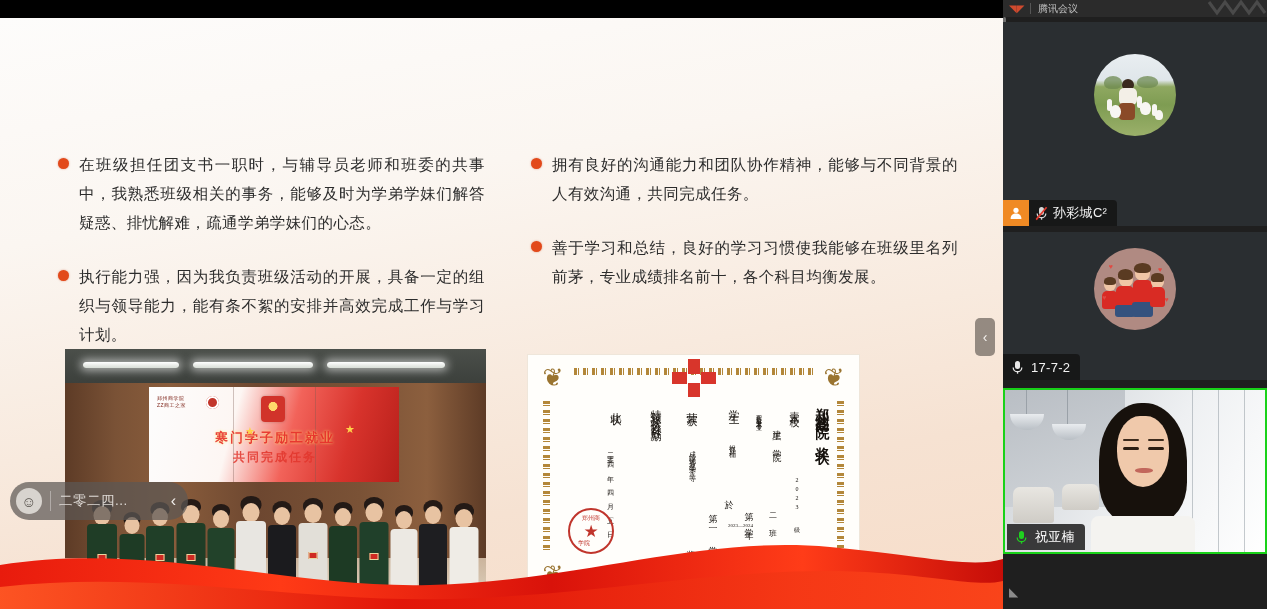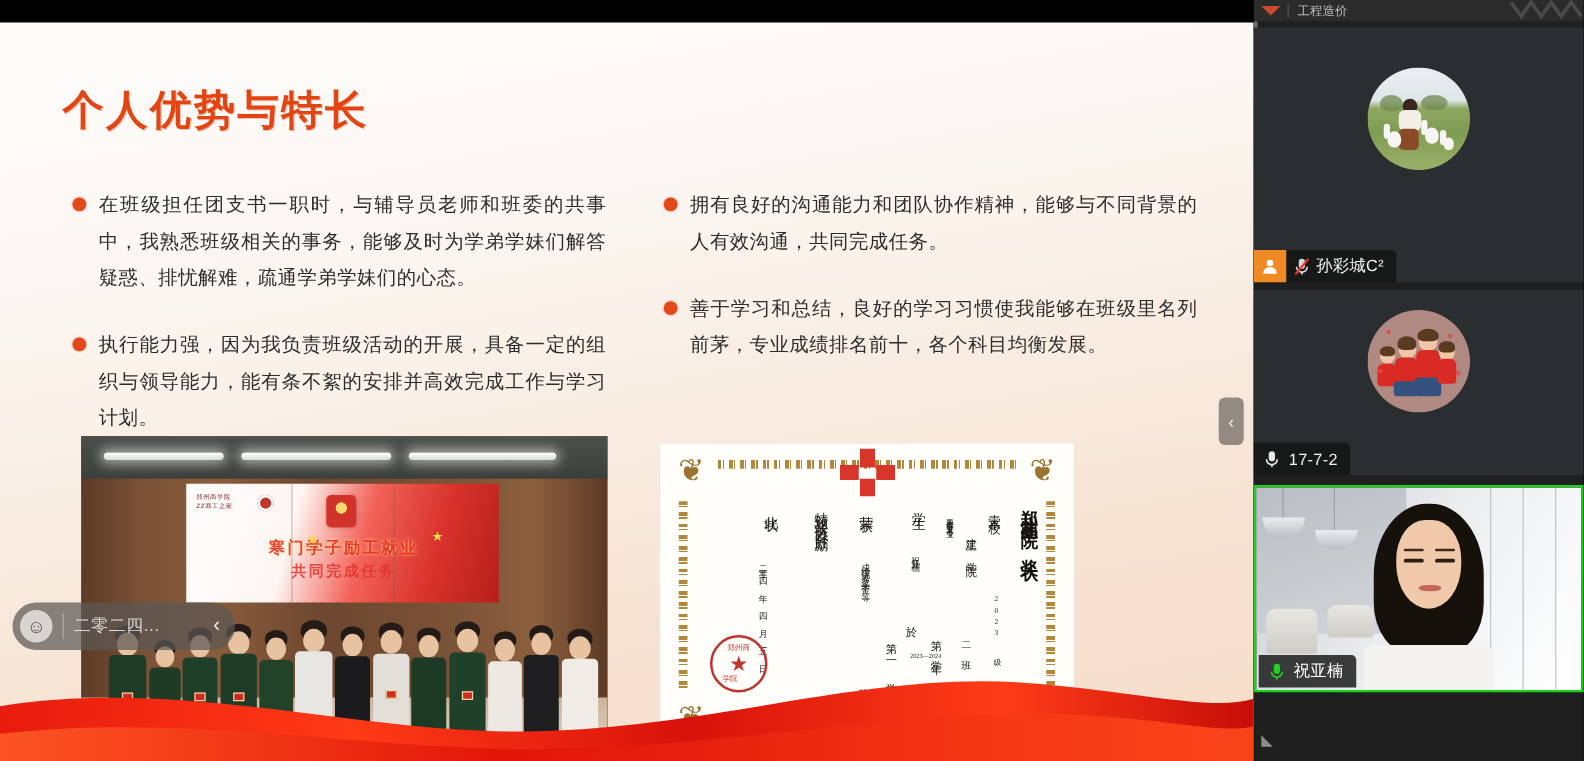--- a/index.html
+++ b/index.html
@@ -242,21 +242,20 @@
 </head>
 <body>
 
 <div id="root">
 
   <div id="slide-area">
     <div id="letterbox-top"></div>
 
     <div id="slide">
 
-      <div id="slide-title">个人优势与特长</div>
 
       <div class="col" id="col-left">
         <div class="bullet">
           <span class="dot"></span>
           <div class="txt">在班级担任团支书一职时，与辅导员老师和班委的共事中，我熟悉班级相关的事务，能够及时为学弟学妹们解答疑惑、排忧解难，疏通学弟学妹们的心态。</div>
         </div>
         <div class="bullet">
           <span class="dot"></span>
           <div class="txt">执行能力强，因为我负责班级活动的开展，具备一定的组织与领导能力，能有条不絮的安排并高效完成工作与学习计划。</div>
         </div>
@@ -439,21 +438,21 @@
 
       <div id="collapse-tab">‹</div>
     </div>
   </div>
 
   <div id="sidebar">
 
     <div id="sidebar-topbar">
       <div id="topbar-logo">◥◤</div>
       <div id="topbar-sep"></div>
-      <div id="topbar-title">工程造价</div>
+      <div id="topbar-title">腾讯会议</div>
       <svg id="topbar-zigzag" viewBox="0 0 60 17">
         <polyline points="2,2 10,13 18,2 26,13 34,2 42,13 50,2 58,13" fill="none" stroke="#4a4a4a" stroke-width="3"></polyline>
       </svg>
     </div>
 
     <div id="sidebar-scroll"></div>
 
     <div class="tile" id="tile-1">
       <div class="avatar-circle" style="top:32px;width:82px;height:82px;">
         <div class="av-geese">

